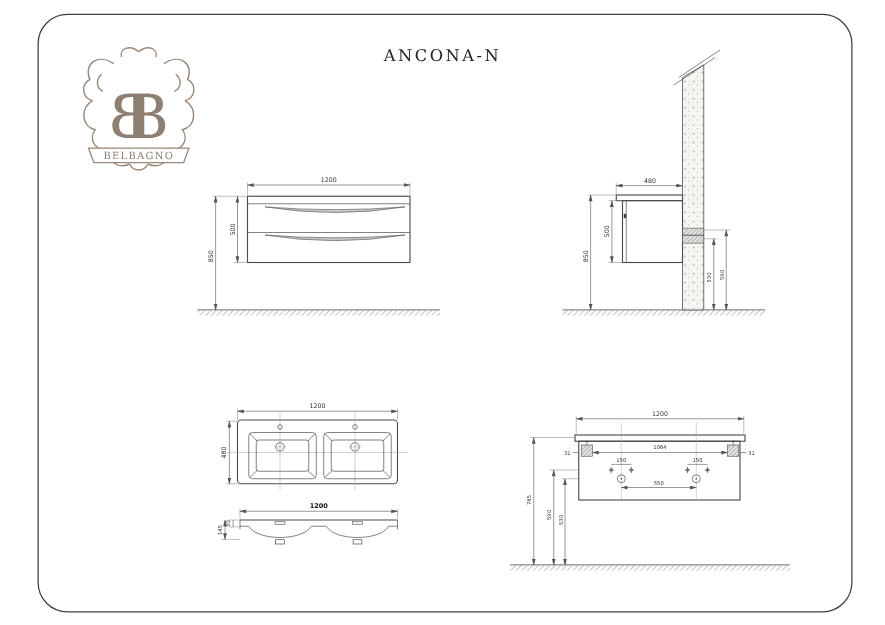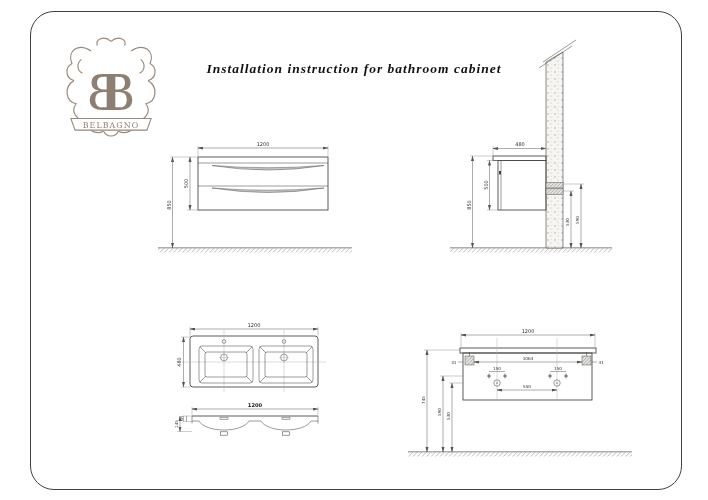--- a/index.html
+++ b/index.html
@@ -47,21 +47,21 @@
         <text class="mono" x="0" y="0" text-anchor="middle" font-size="46">B</text>
       </g>
       <text class="mono" x="56" y="72" text-anchor="middle" font-size="46">B</text>
     </g>
     <g>
       <path d="M12,80 L88,80 L84,91 L16,91 Z" fill="#fff" stroke="#9a8878" stroke-width="1"></path>
       <text class="mono" x="50" y="88.5" text-anchor="middle" font-size="7.5" letter-spacing="1">BELBAGNO</text>
     </g>
   </svg>
 
-  <div class="subtitle">Installation instruction for bathroom cabinet</div>
+  <div class="title">ANCONA-N</div>
 
   <svg class="draw" width="708" height="500" viewBox="0 0 708 500">
     <defs>
       <marker id="mA" markerUnits="userSpaceOnUse" markerWidth="6" markerHeight="4" refX="5" refY="1.5" orient="auto">
         <path d="M0,0 L5.5,1.5 L0,3 Z" fill="#555"></path>
       </marker>
       <marker id="mS" markerUnits="userSpaceOnUse" markerWidth="6" markerHeight="4" refX="0.5" refY="1.5" orient="auto">
         <path d="M5.5,0 L0,1.5 L5.5,3 Z" fill="#555"></path>
       </marker>
       <pattern id="hatch" width="3.2" height="3.2" patternUnits="userSpaceOnUse" patternTransform="rotate(45)">

